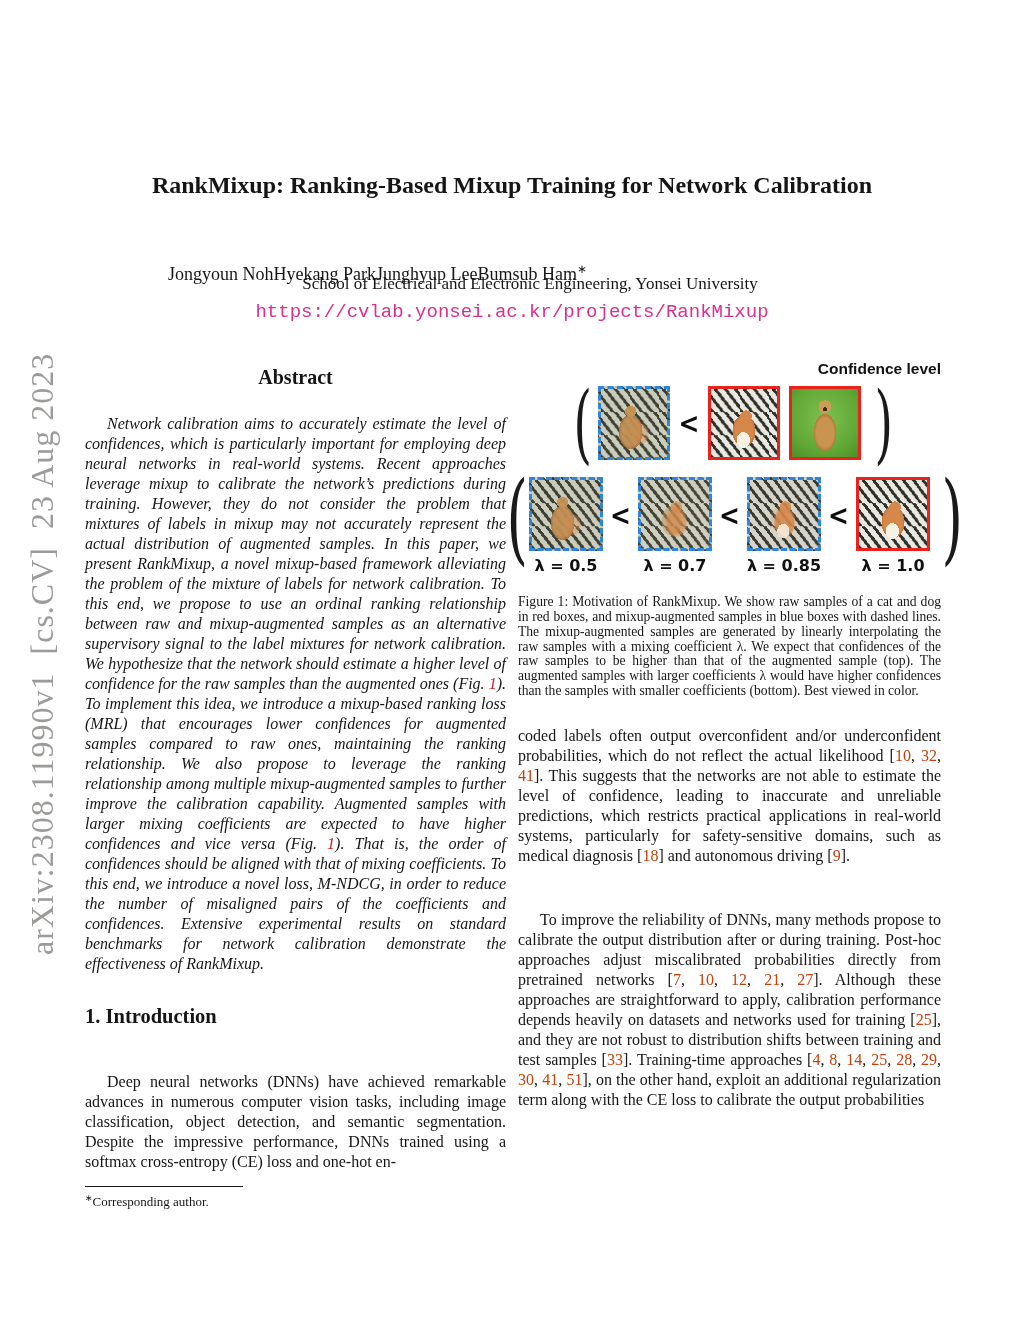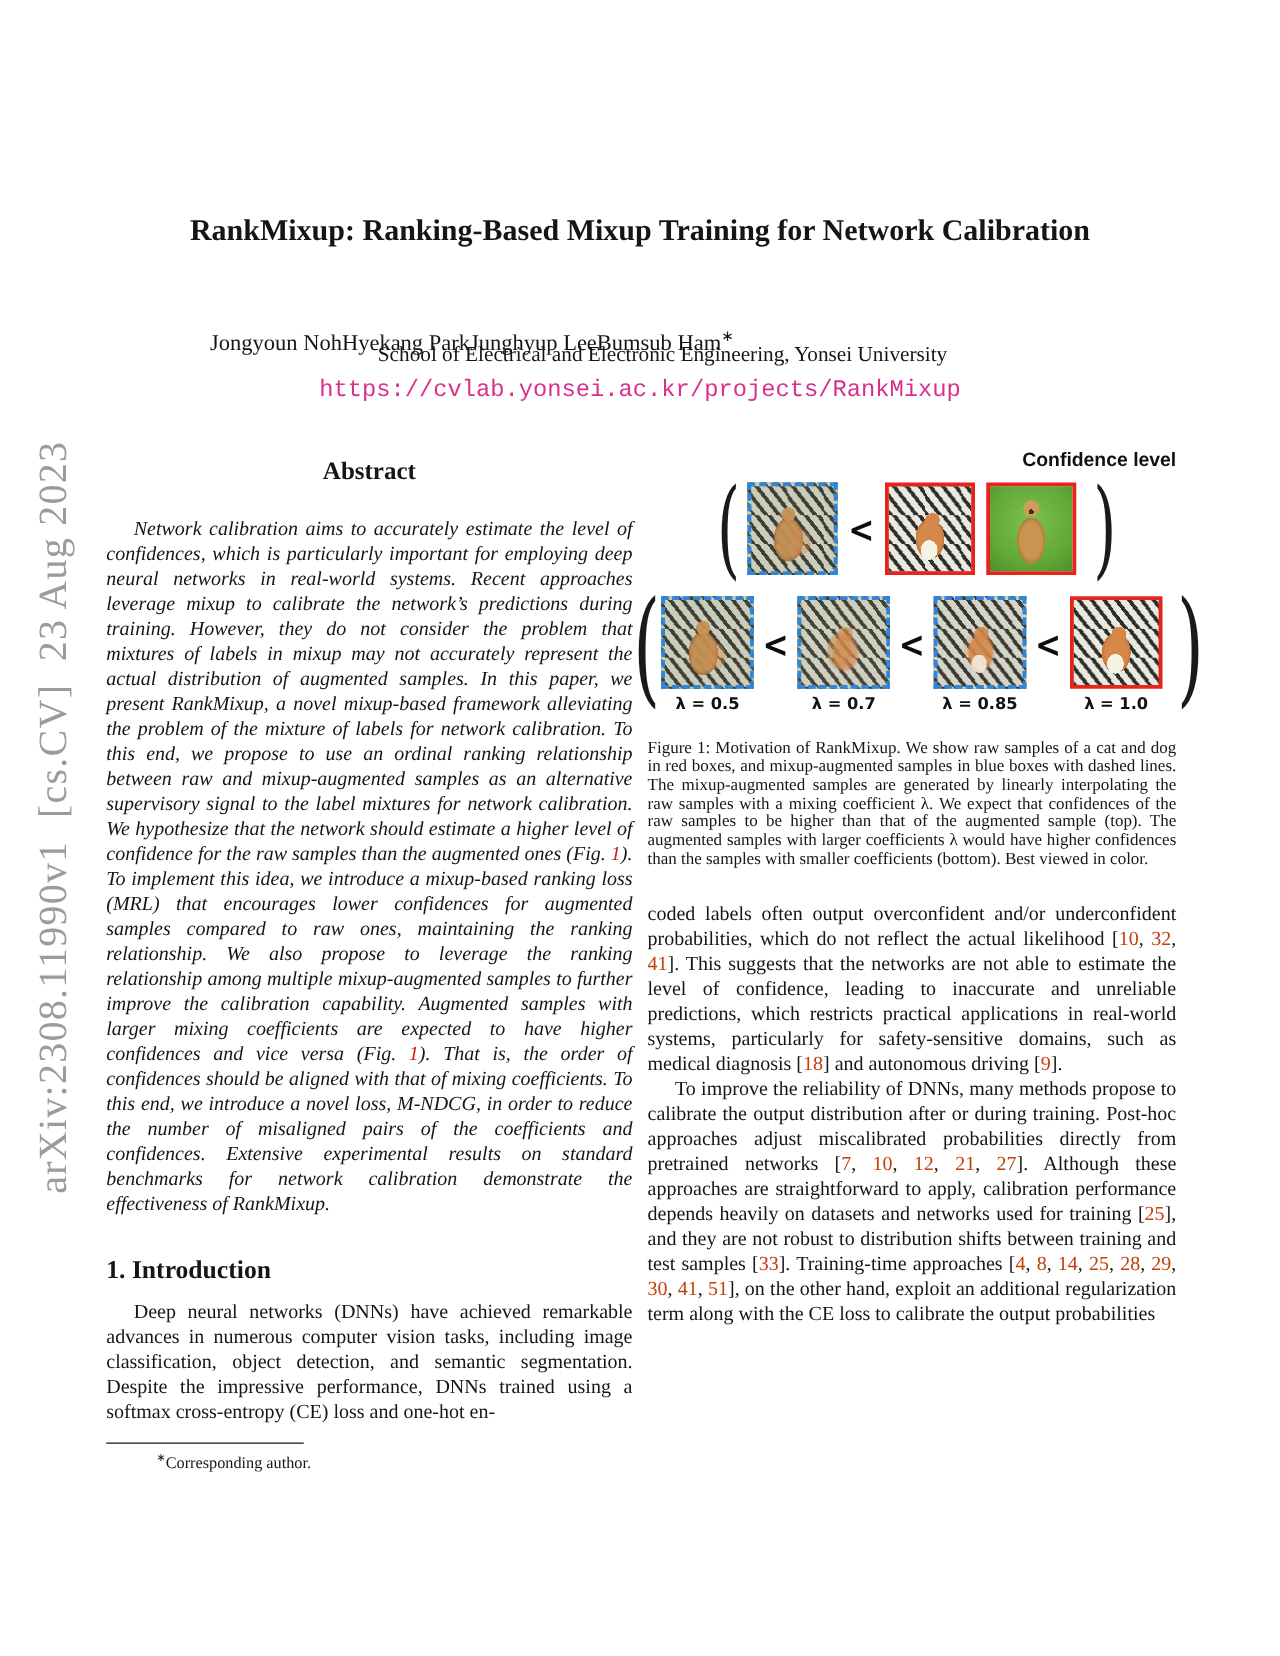--- a/index.html
+++ b/index.html
@@ -40,27 +40,27 @@
   .col-left  { position:absolute; left:85px;  top:366px; width:421px; }
   .col-right { position:absolute; left:518px; top:360px; width:423px; }
 
   .abstract-heading { text-align:center; font-size:20px; font-weight:bold; margin-bottom:25px; }
   .abstract-body {
     font-style:italic; font-size:16px; line-height:20px; text-align:justify;
     text-indent:22px; hyphens:auto; -webkit-hyphens:auto;
   }
   .section-heading { font-size:20.5px; font-weight:bold; margin-top:31px; margin-bottom:12px; }
   .body-par {
-    font-size:16px; line-height:20px; text-align:justify; hyphens:auto; -webkit-hyphens:auto;
+    font-size:16px; line-height:20px; text-align:justify; hyphens:auto;margin-top:44px; -webkit-hyphens:auto;
   }
   .indent { text-indent:22px; }
 
   .footnote { margin-top:14px; }
   .footnote-rule { width:158px; height:0; border-top:1.6px solid #151515; margin-bottom:6px; }
-  .footnote-text { font-size:13px;margin-left:40px; }
+  .footnote-text { font-size:13px; }
   .footnote-text sup { font-size:9px; }
 
   .cite { color:#c2410c; }
   .ref  { color:#cc1f1f; }
 
   
   .fig-title {
     text-align:right; font-family:"Liberation Sans", sans-serif;
     font-weight:bold; font-size:15.5px; margin-bottom:5px; color:#111;
   }
@@ -72,21 +72,21 @@
     transform:scaleX(0.55); width:20px; text-align:center; flex:0 0 auto;
   }
   .paren-top { font-size:86px; }
   .paren-bottom { font-size:100px; margin-top:-6px; }
   .lt {
     font-family:"DejaVu Sans", sans-serif; font-weight:900; font-size:25px;
     color:#0d0d0d; flex:0 0 auto; transform:scaleY(1.15);
   }
   .lt-bottom { margin-top:24px; }
   .fig-cell { display:flex; flex-direction:column; align-items:center; gap:5px; flex:0 0 auto; }
-  .lambda-label { font-family:"DejaVu Sans", sans-serif; font-weight:600; font-size:13px; color:#111; }
+  .lambda-label { font-family:"DejaVu Sans", sans-serif; font-weight:600; font-size:16px; color:#111; }
 
   .photo { background-repeat:no-repeat; flex:0 0 auto; }
   .photo-top { width:72px; height:74px; }
   .photo-bottom { width:74px; height:74px; }
   .b-raw { border:3px solid #e8231d; }
   .b-aug { border:3px dashed #2f86d6; }
 
   
   .p-cat {
     background:

